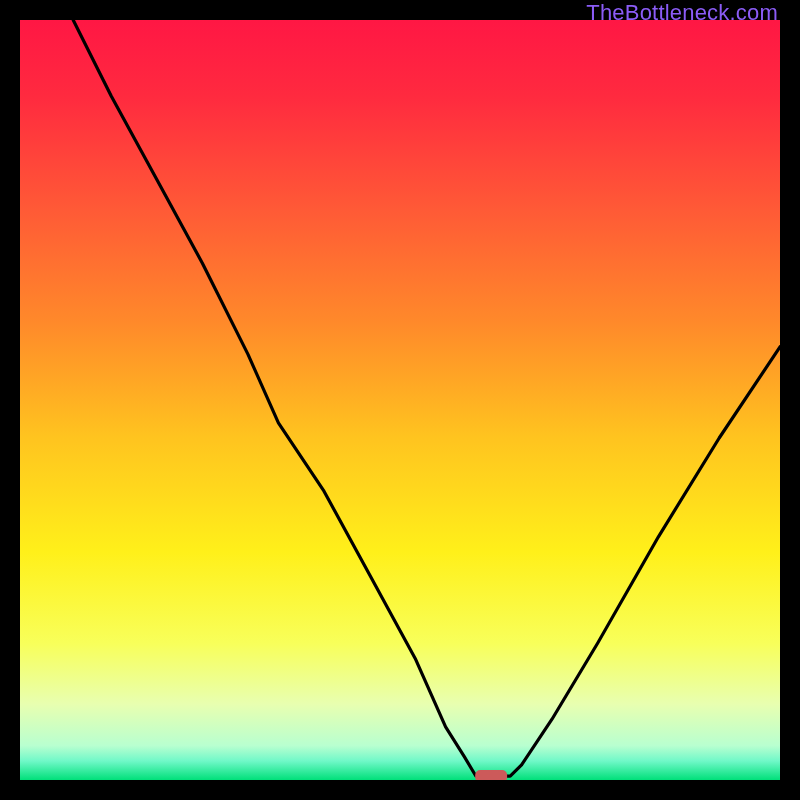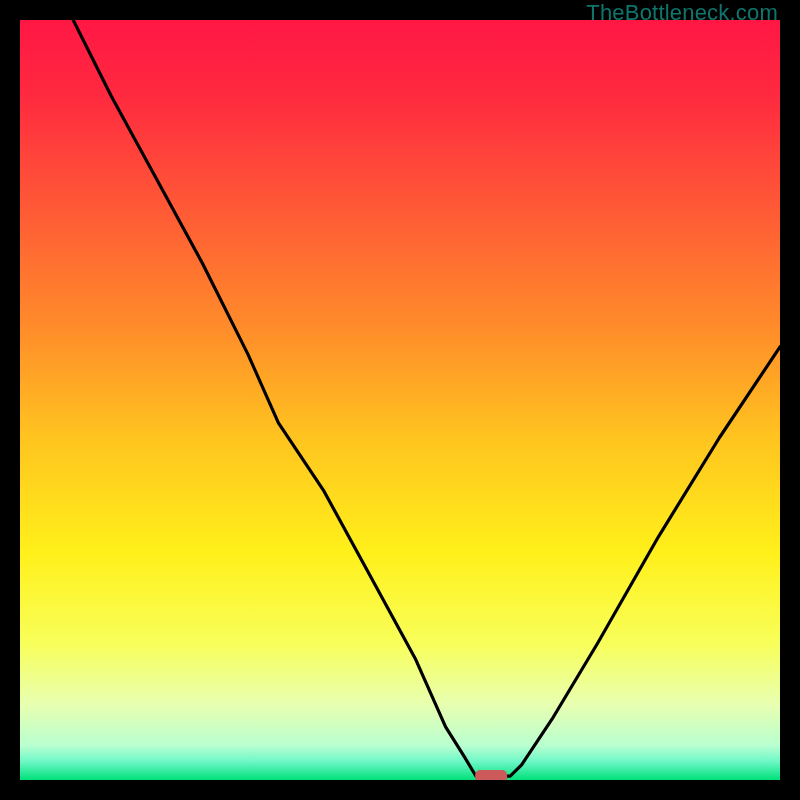--- a/index.html
+++ b/index.html
@@ -25,21 +25,21 @@
     width: 760px;
     height: 760px;
   }
   .watermark {
     position: absolute;
     top: 0px;
     right: 22px;
     font-family: Arial, Helvetica, sans-serif;
     font-size: 22px;
     font-weight: 500;
-    color: #0f766e;
+    color: #8b5cf6;
     letter-spacing: 0.2px;
   }
   svg { display: block; }
 </style>
 </head>
 <body>
 
 <div class="frame">
   <div class="watermark">TheBottleneck.com</div>
   <div class="plot">

